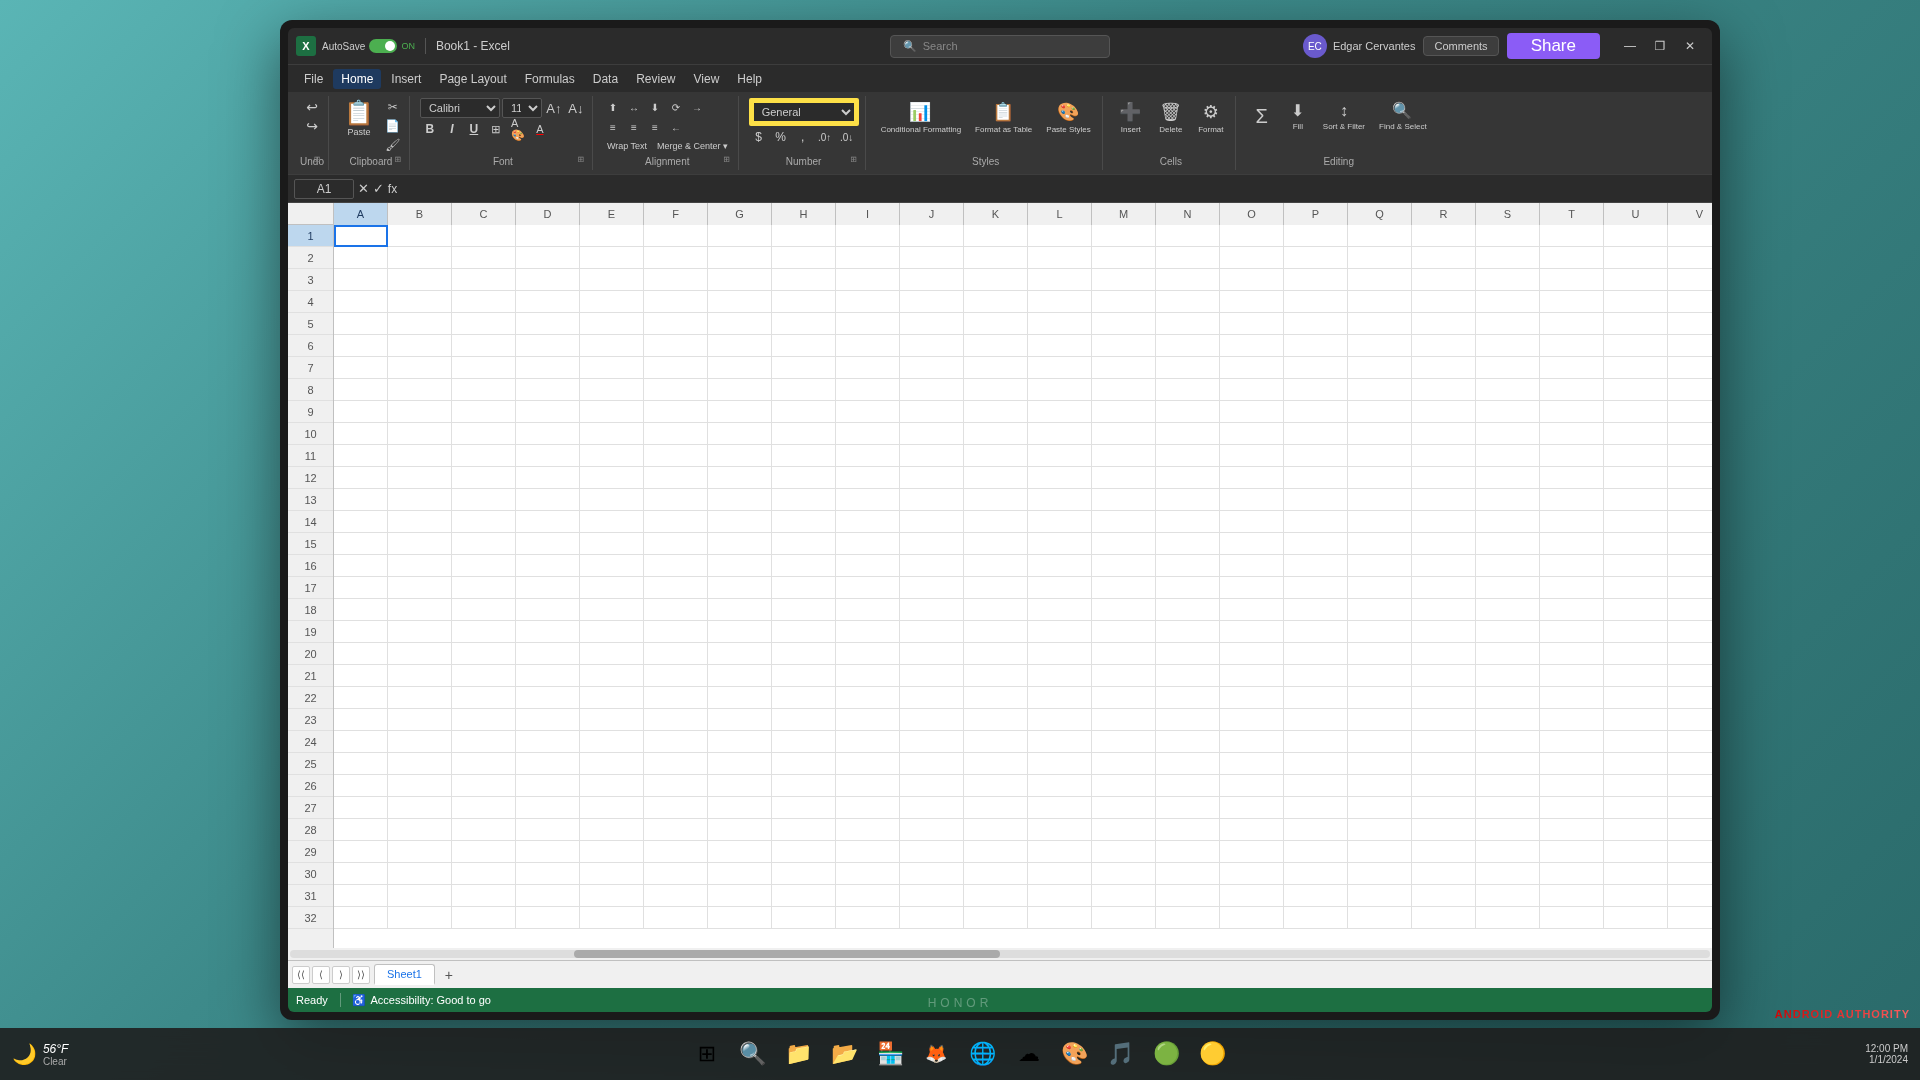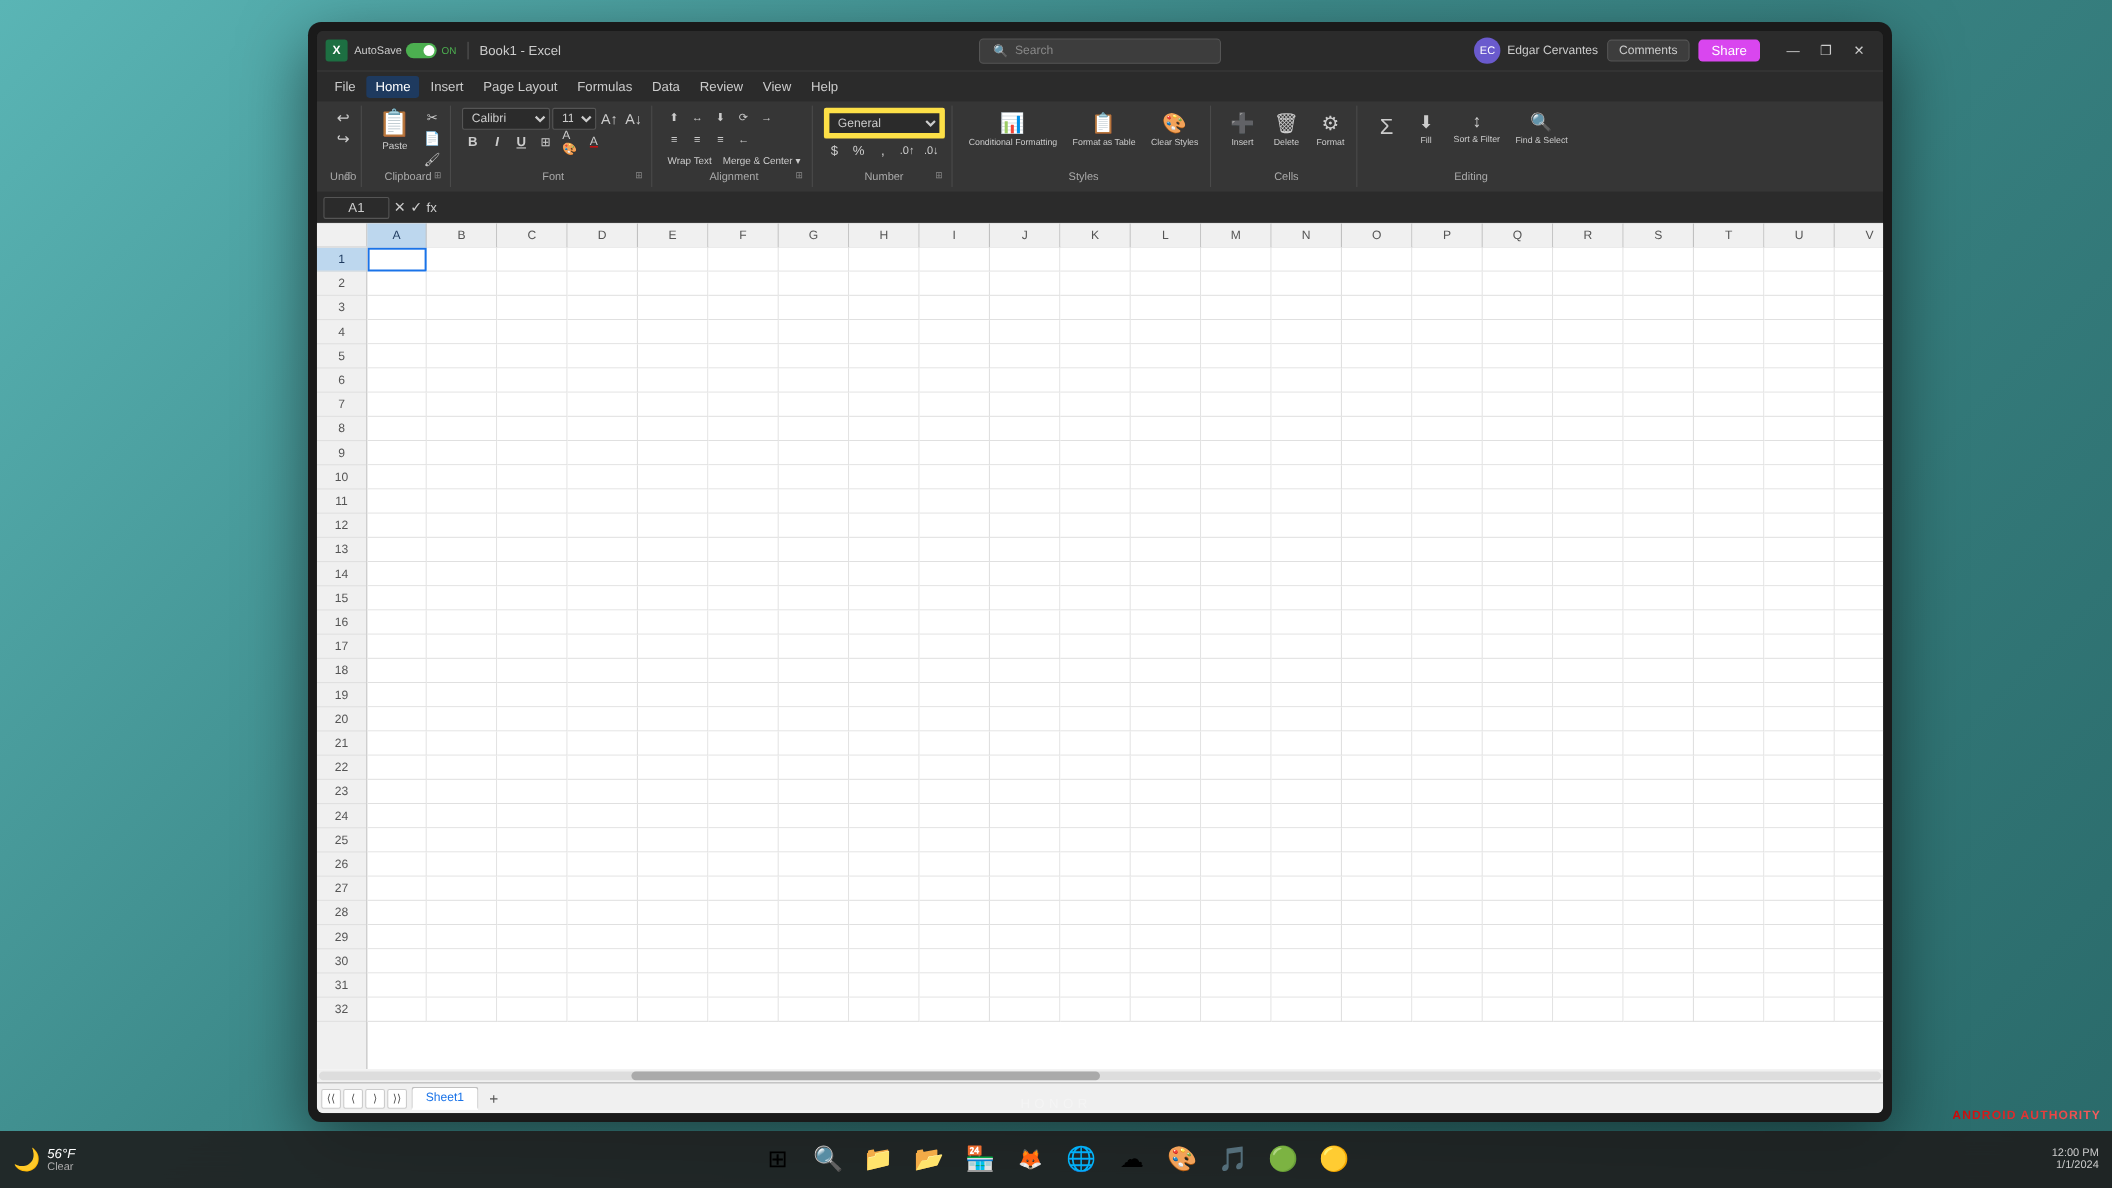--- a/index.html
+++ b/index.html
@@ -170,25 +170,25 @@
       background: #3d3d3d;
       border: 1px solid #555;
       border-radius: 4px;
       padding: 3px 10px;
       color: #ccc;
       font-size: 11px;
       cursor: pointer;
     }
 
     .share-btn {
-      background: #d946ef;
+      background: #8b5cf6;
       border-radius: 4px;
-      padding: 3px 12px;
+      padding: 3px 24px;
       color: white;
-      font-size: 12px;
+      font-size: 17px;
       cursor: pointer;
       font-weight: 500;
     }
 
     
     .menu-bar {
       background: #2b2b2b;
       height: 28px;
       display: flex;
       align-items: center;
@@ -841,21 +841,21 @@
             <div class="ribbon-btn" style="min-width:48px;">
               <span style="font-size:18px;">📊</span>
               <span style="font-size:8px; color:#ccc; text-align:center;">Conditional Formatting</span>
             </div>
             <div class="ribbon-btn" style="min-width:44px;">
               <span style="font-size:18px;">📋</span>
               <span style="font-size:8px; color:#ccc; text-align:center;">Format as Table</span>
             </div>
             <div class="ribbon-btn" style="min-width:40px;">
               <span style="font-size:18px;">🎨</span>
-              <span style="font-size:8px; color:#ccc; text-align:center;">Clear Styles</span>
+              <span style="font-size:8px; color:#ccc; text-align:center;">Paste Styles</span>
             </div>
           </div>
           <div class="ribbon-group-label">Styles</div>
         </div>
 
         <div class="ribbon-group-wrapper">
           <div style="display:flex; gap:4px;">
             <div class="ribbon-btn" style="min-width:36px;">
               <span style="font-size:18px;">➕</span>
               <span style="font-size:8px; color:#ccc;">Insert</span>
@@ -1757,20 +1757,28 @@
       <div class="sheet-nav">
         <div class="sheet-nav-btn">⟨⟨</div>
         <div class="sheet-nav-btn">⟨</div>
         <div class="sheet-nav-btn">⟩</div>
         <div class="sheet-nav-btn">⟩⟩</div>
       </div>
       <div class="sheet-tab active">Sheet1</div>
       <div class="add-sheet-btn">+</div>
     </div>
 
+    <div class="status-bar">
+      <span class="status-text">Ready</span>
+      <div class="status-separator"></div>
+      <div class="accessibility-btn">
+        <span>♿</span>
+        <span>Accessibility: Good to go</span>
+      </div>
+    </div>
 
   </div>
 </div>
 
 <div class="taskbar">
   <div class="taskbar-left">
     <div class="weather-widget">
       <span class="weather-icon">🌙</span>
       <div>
         <div style="font-size:12px;font-style:italic;">56°F</div>

